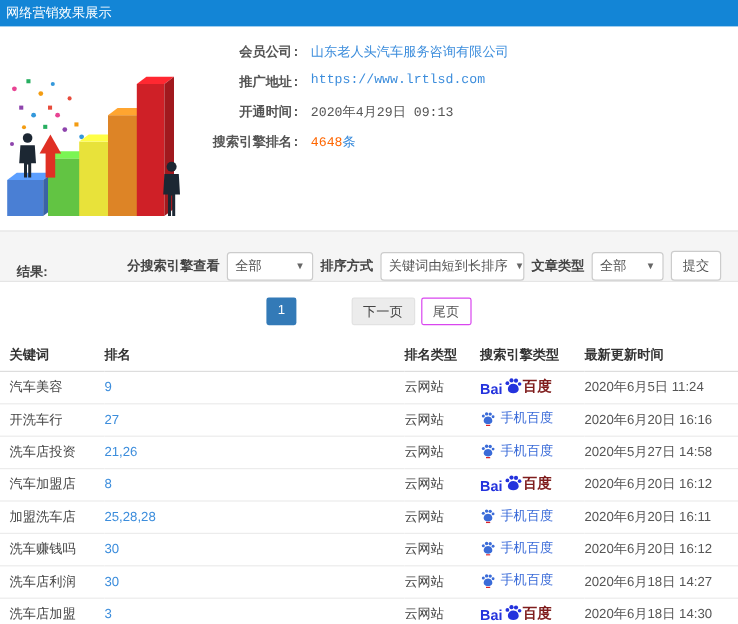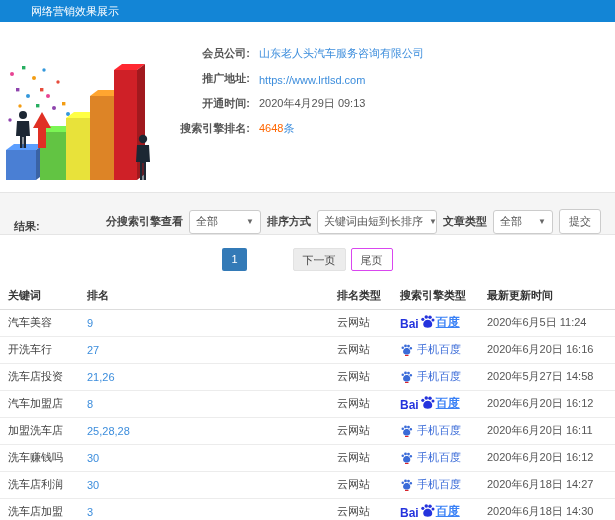--- a/index.html
+++ b/index.html
@@ -1,25 +1,25 @@
 <!DOCTYPE html>
 <html><head>
 <meta charset="utf-8">
 <style>
   * { margin:0; padding:0; box-sizing:border-box; }
   html,body { width:615px; height:520px; background:#fff; }
   body { font-family:"Liberation Sans","DejaVu Sans",sans-serif; font-size:11px; color:#444; overflow:hidden; }
 
-  .header { height:22px; line-height:22px; padding-left:31px; color:#fff; font-size:11px; }
+  .header { height:22px; line-height:22px; padding-left:5px; color:#fff; font-size:11px; }
 
   
   .top-section { display:flex; padding:8px 0 4px 0; }
   .illustration { width:162px; height:158px; flex:0 0 162px; }
   .info { flex:1; padding-top:6px; }
-  .info-row { display:flex; align-items:flex-end; height:25px; }
+  .info-row { display:flex; align-items:flex-start; height:25px;font-family:Liberation Mono, monospace; }
   .info-label { width:88px; text-align:right; font-weight:bold; color:#555; flex:0 0 88px; }
   .info-value { margin-left:9px; }
   .link { color:#3c8ddc; text-decoration:none; cursor:pointer; }
   .plain { color:#555; }
   .num-orange { color:#ff6600; }
 
   
   .filter-bar { height:43px; background:#f5f5f5; border-top:1px solid #e5e5e5; border-bottom:1px solid #e5e5e5;
                 display:flex; align-items:flex-end; padding:0 14px; }
   .filter-left { font-weight:bold; color:#444; }
@@ -48,21 +48,21 @@
   td { height:27px; padding:0; vertical-align:middle; color:#444; }
   tr { border-bottom:1px solid #ececec;padding-left:42px; }
   thead tr { border-bottom:1px solid #ddd; }
   th:first-child, td:first-child { padding-left:8px; }
   .rank-link { color:#3c8ddc; cursor:pointer; }
   .time-cell { color:#555; }
 
   
   .baidu-pc { display:inline-flex; align-items:flex-end; font-weight:bold; font-size:12px; }
   .baidu-pc .bd-bai { color:#2433dd; letter-spacing:0; }
-  .baidu-pc .bd-du  { color:#3b82f6; margin-left:1px;text-decoration:underline; }
+  .baidu-pc .bd-du  { color:#7f1d1d; margin-left:1px; }
   .baidu-pc svg { width:15px; height:15px; margin:0 0 2px 1px; }
   .baidu-mobile { display:inline-flex; align-items:center; color:#3a6bd8; }
   .baidu-mobile svg { width:13px; height:13px; margin-right:4px; }
   .m-paw-underline { stroke:#d8232a; stroke-width:2.5; }
   .hidden-defs { position:absolute; width:0; height:0; overflow:hidden; }
 </style>
 </head>
 <body>
 
 <svg class="hidden-defs" aria-hidden="true">

